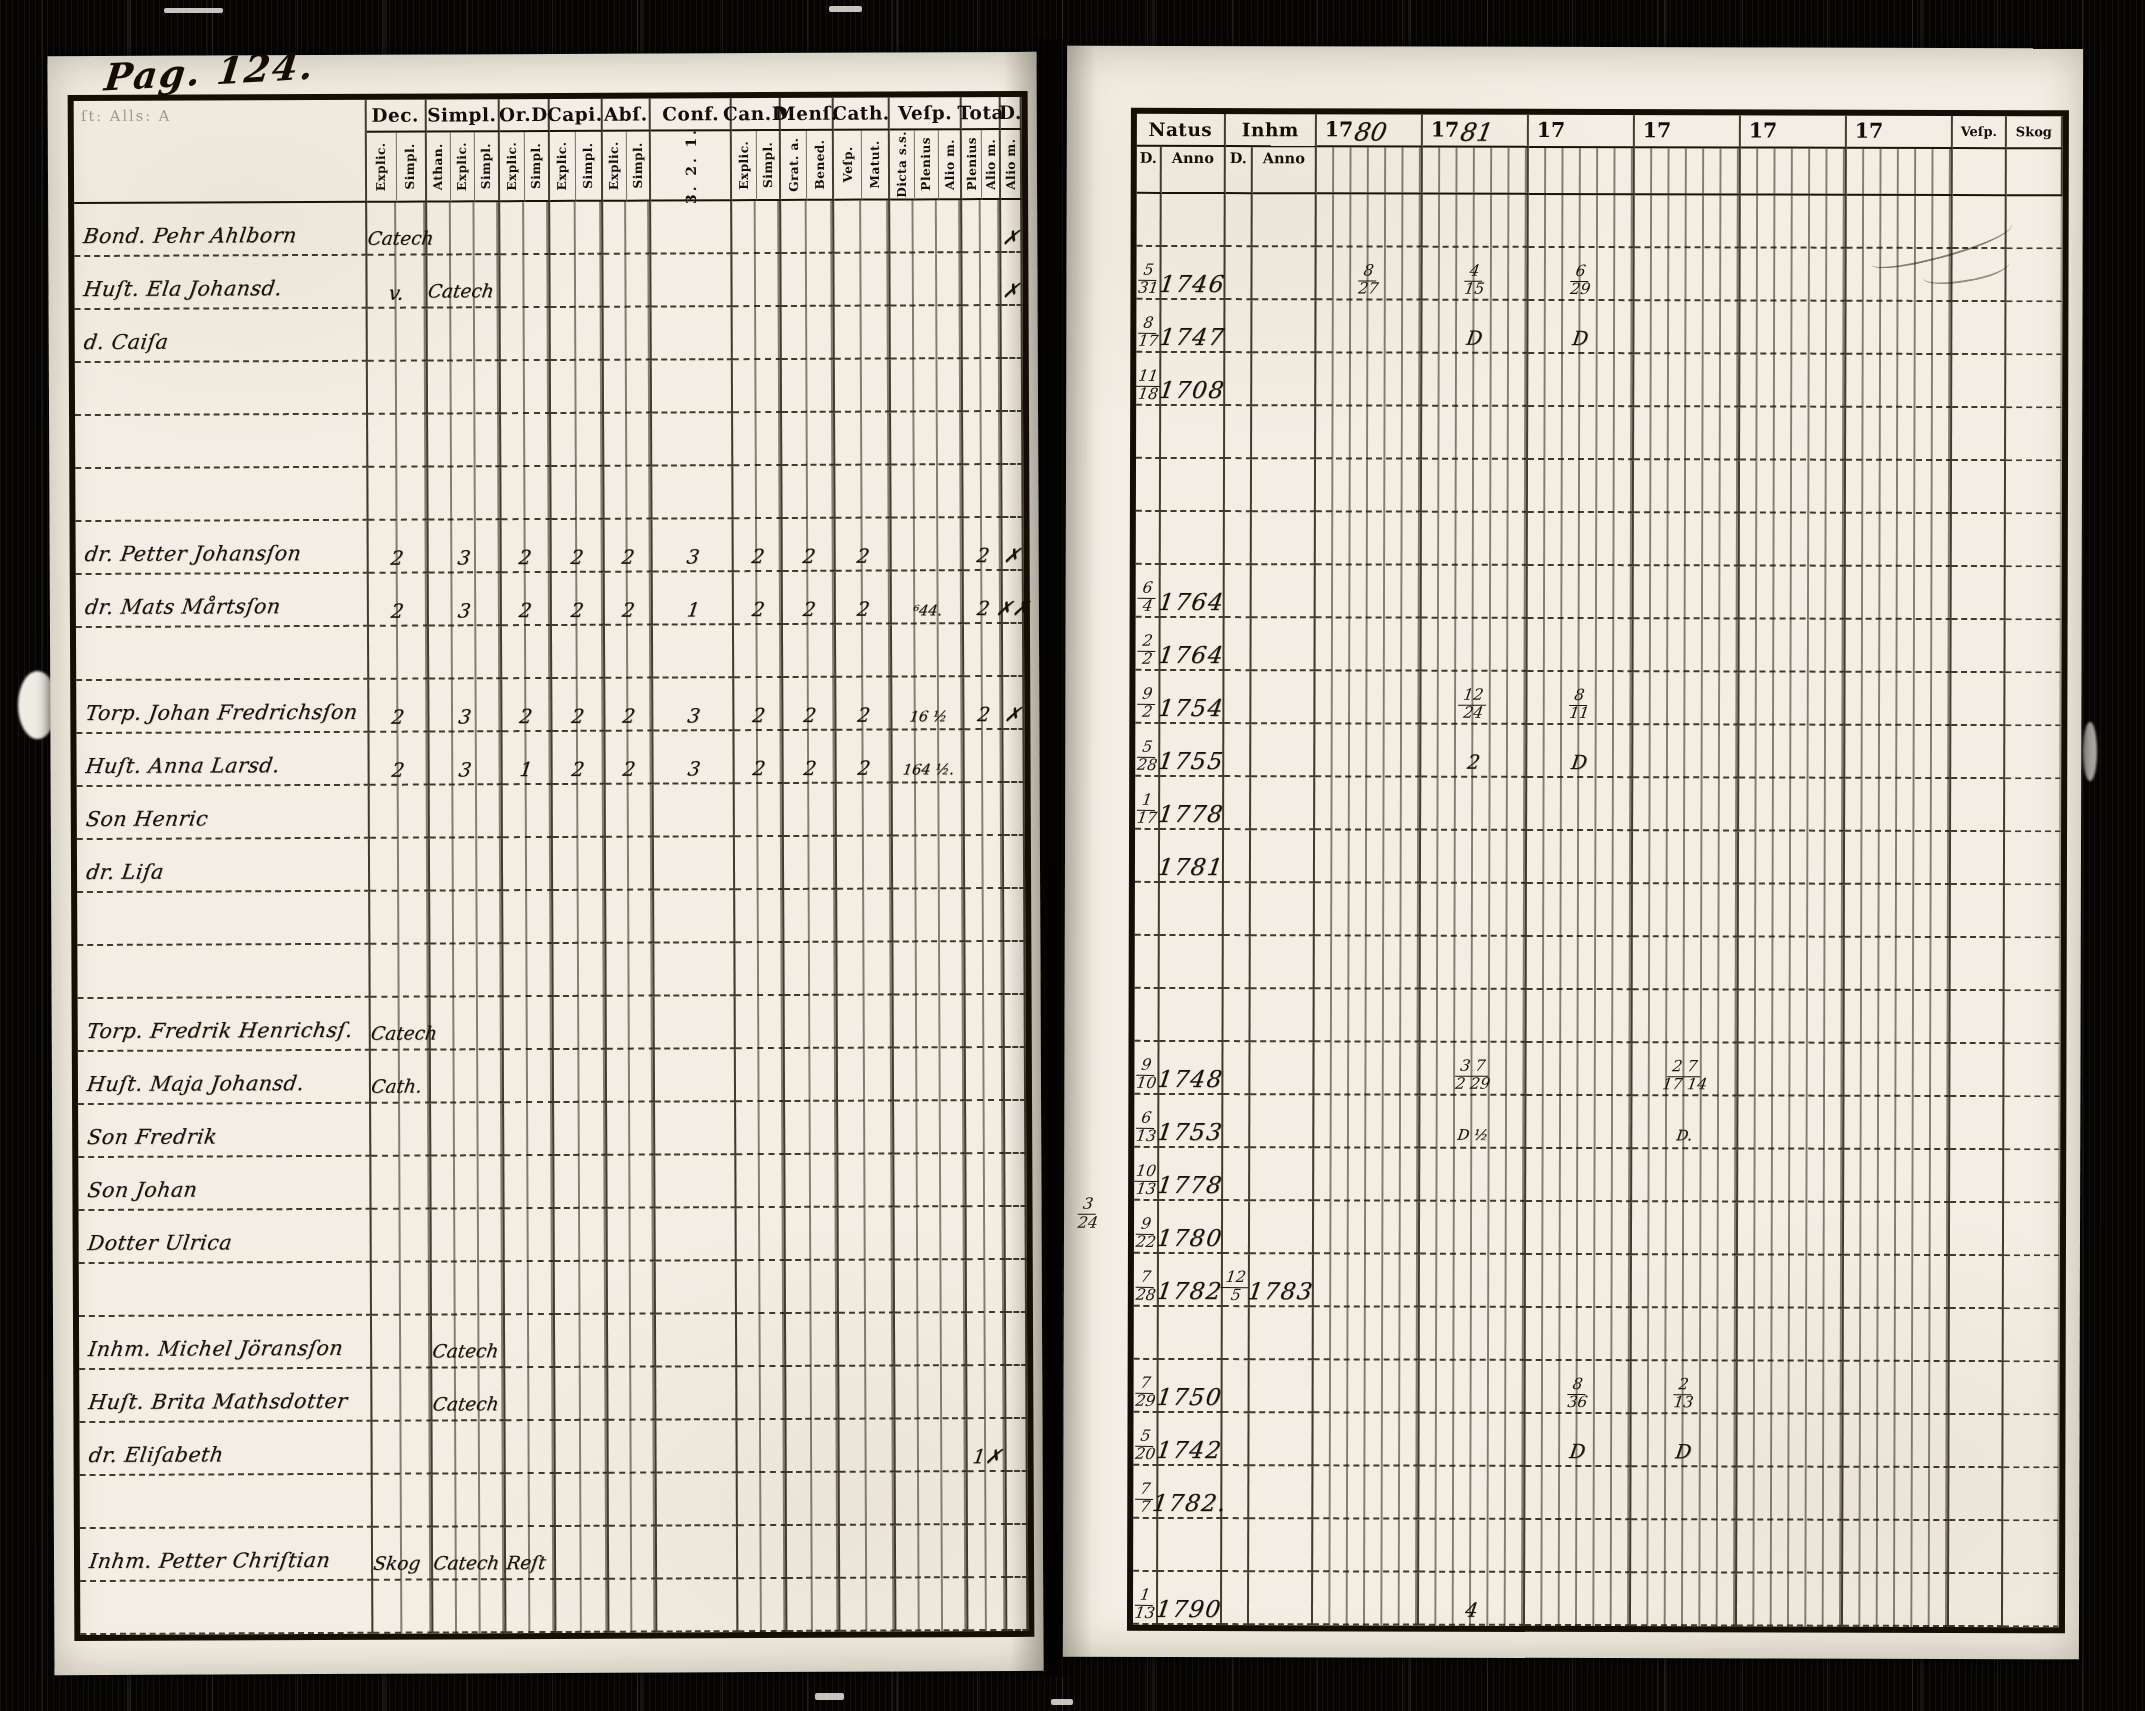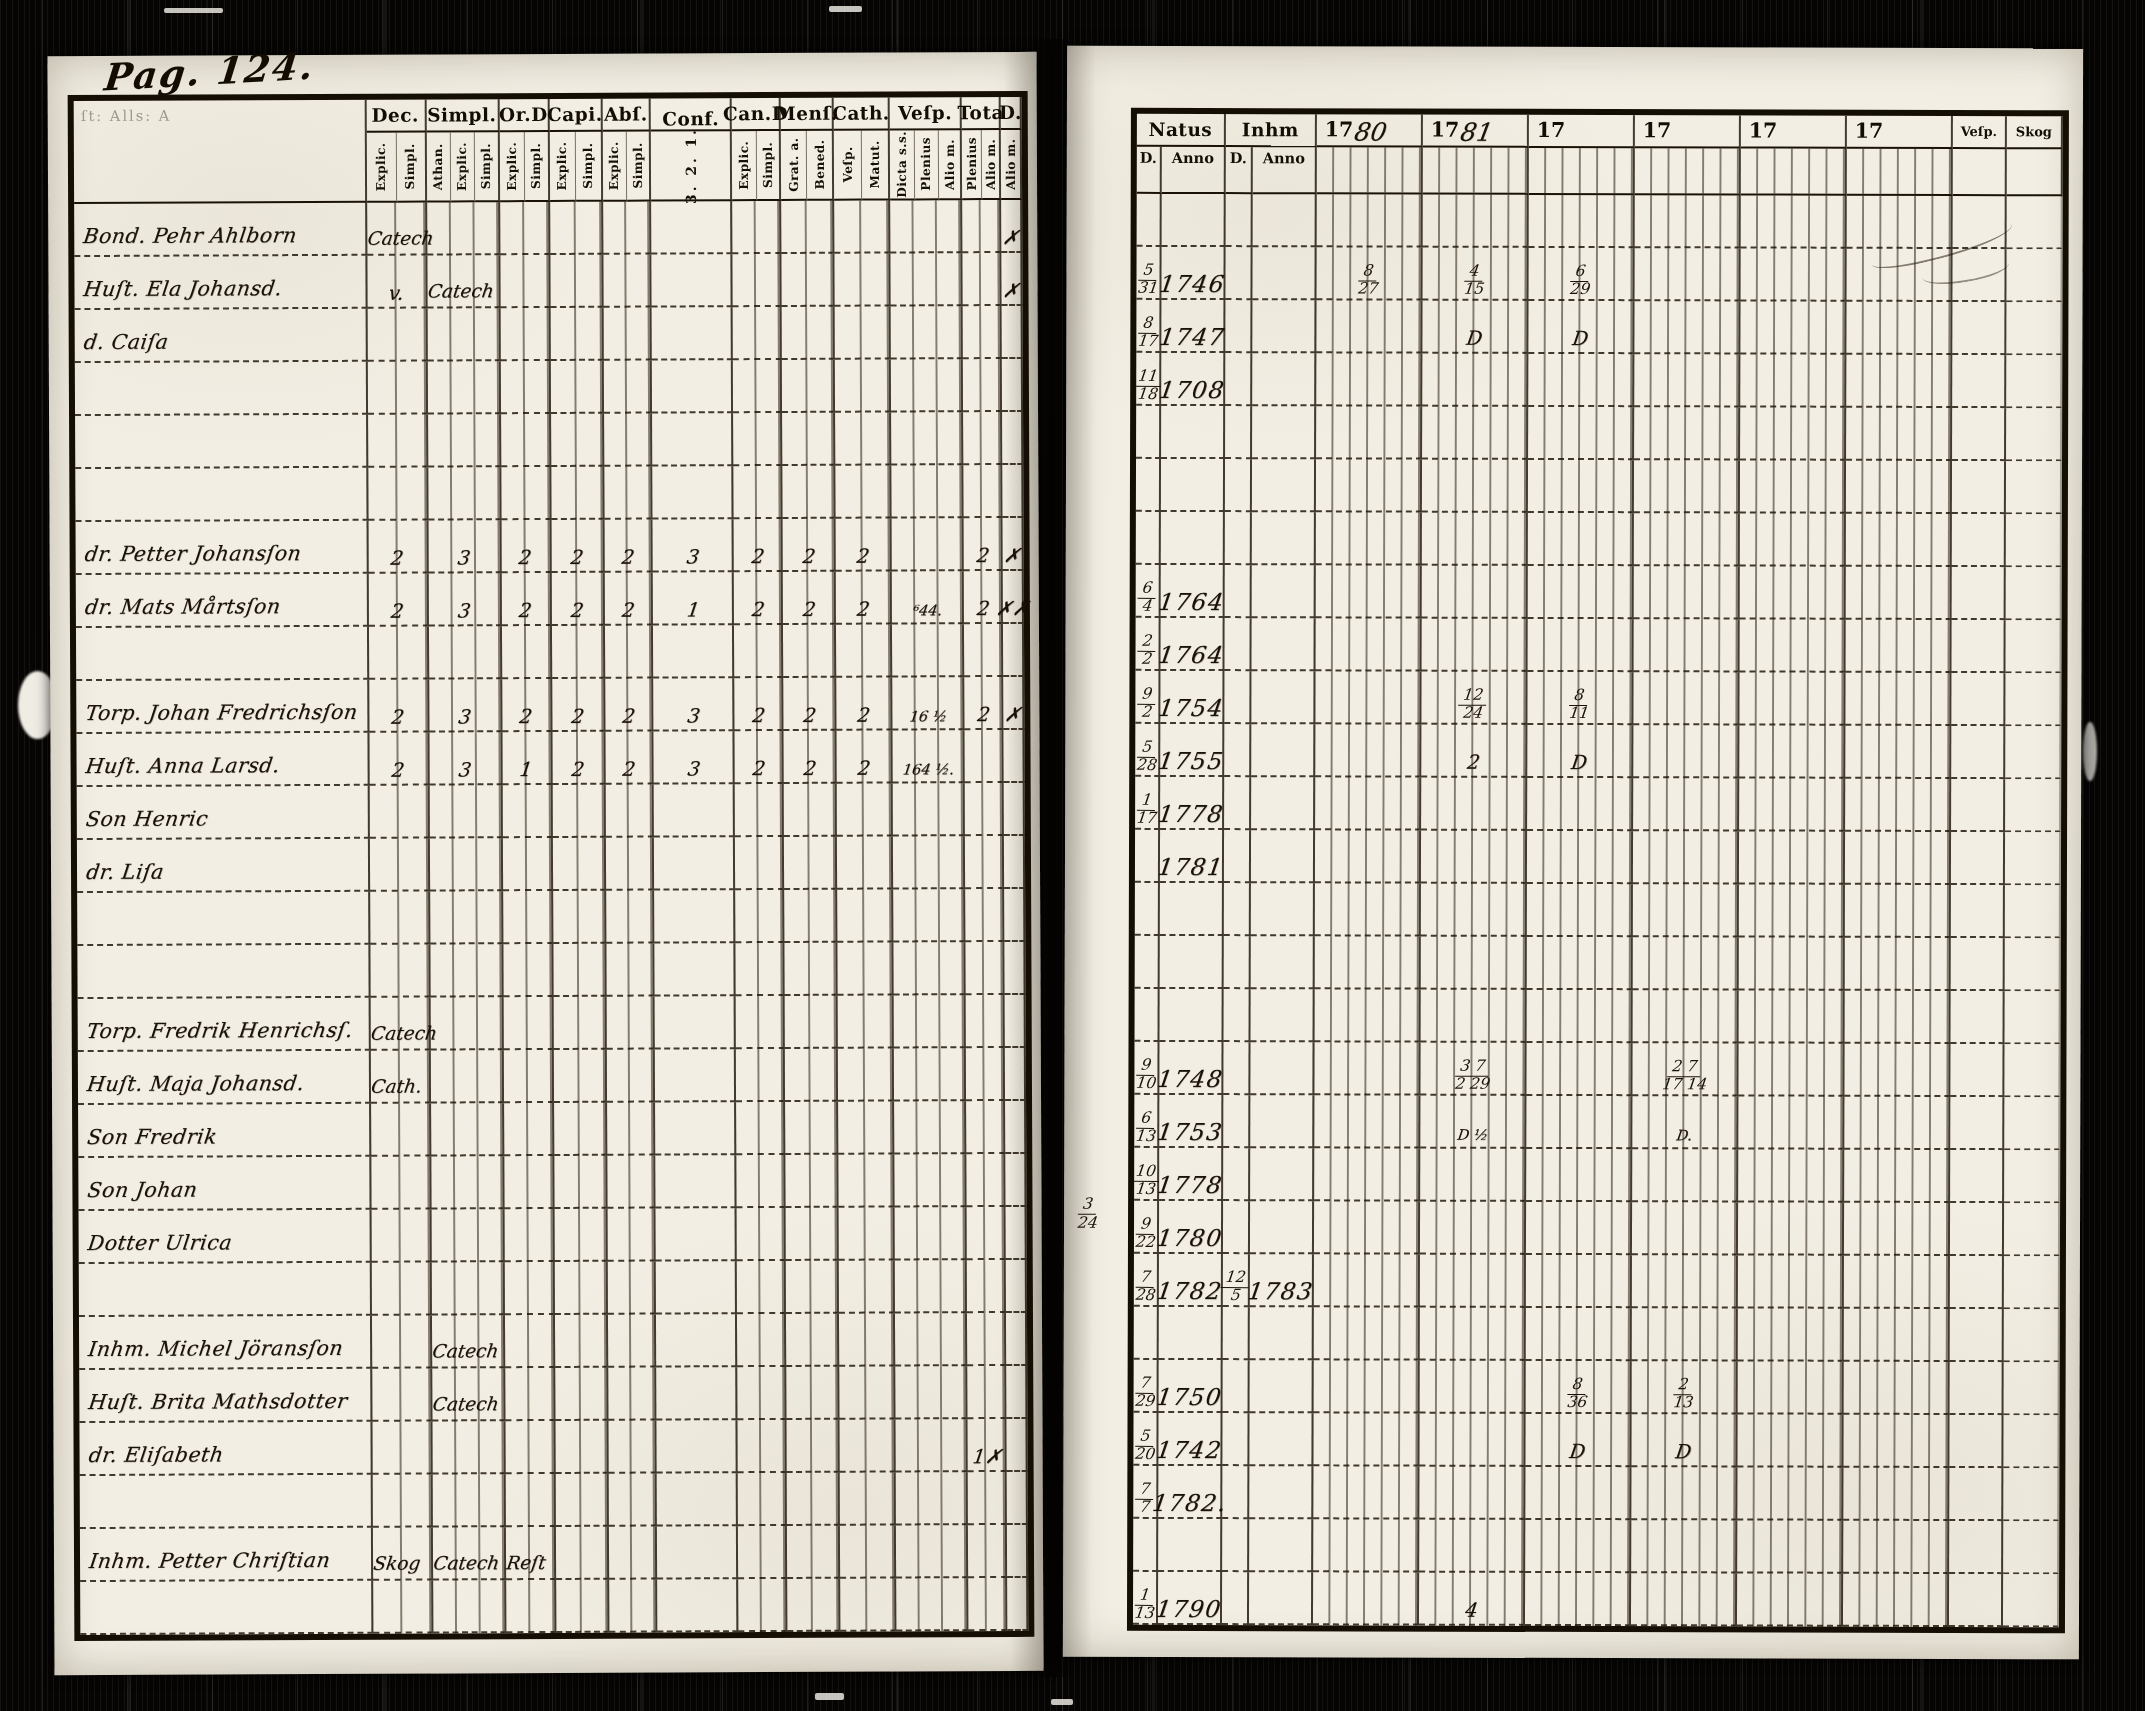--- a/index.html
+++ b/index.html
@@ -104,21 +104,21 @@
         </div>
         <div class="c hdr" style="grid-column: span 2;">
           <span class="hlabel">Or.D</span>
         </div>
         <div class="c hdr" style="grid-column: span 2;">
           <span class="hlabel">Capi.</span>
         </div>
         <div class="c hdr" style="grid-column: span 2;">
           <span class="hlabel">Abſ.</span>
         </div>
-        <div class="c hdr" style="grid-column: span 1; align-items: flex-end;">
+        <div class="c hdr" style="grid-column: span 1;">
           <span class="hlabel">Conf.</span>
         </div>
         <div class="c hdr" style="grid-column: span 2;">
           <span class="hlabel">Can.D</span>
         </div>
         <div class="c hdr" style="grid-column: span 2;">
           <span class="hlabel">Menſ.</span>
         </div>
         <div class="c hdr" style="grid-column: span 2;">
           <span class="hlabel">Cath.</span>

